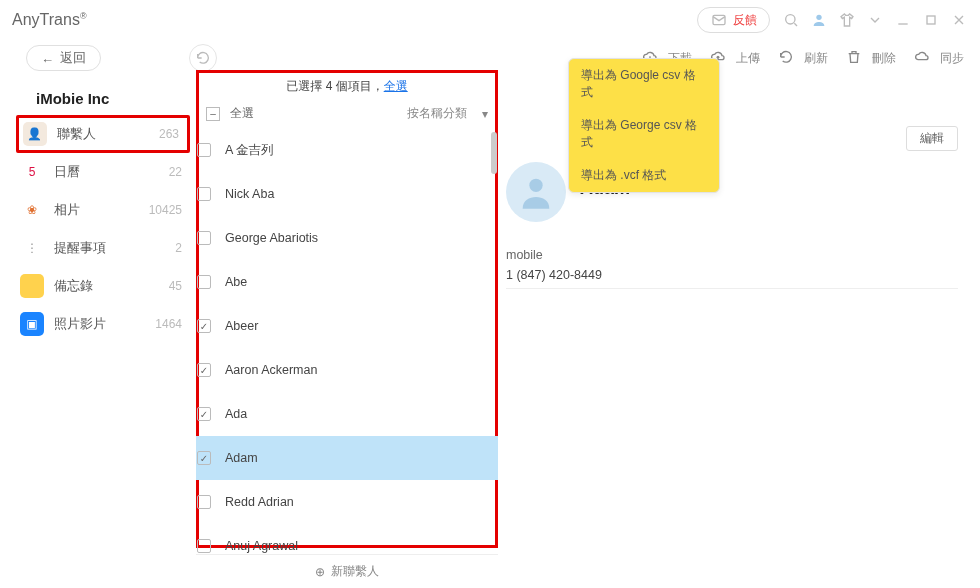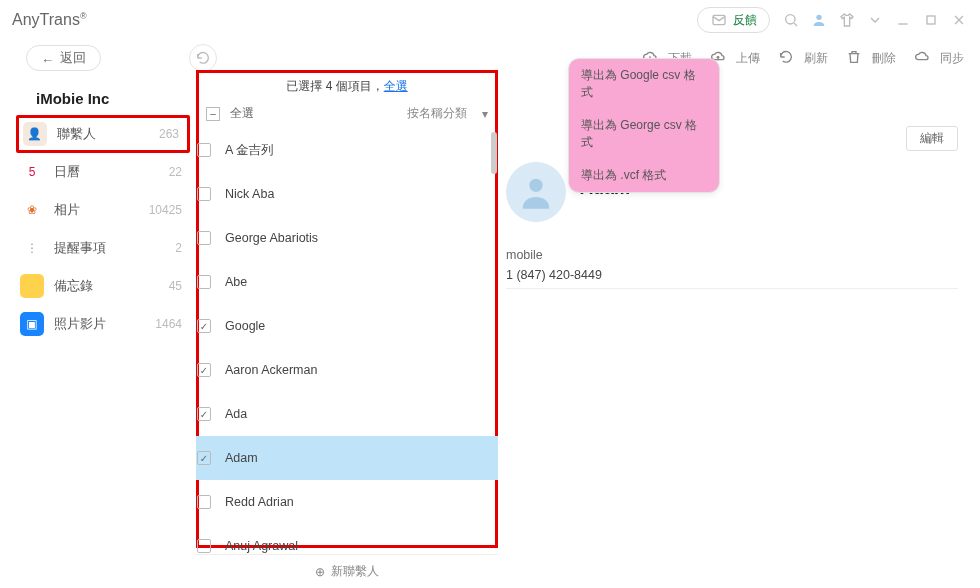--- a/index.html
+++ b/index.html
@@ -2,21 +2,21 @@
 <html><head>
 <meta charset="utf-8">
 <style>
 * { box-sizing: border-box; margin: 0; padding: 0; font-family: "Segoe UI", Arial, sans-serif; }
 body { width: 980px; height: 588px; background: #fff; overflow: hidden; position: relative; font-size: 13px; color: #333; }
 
 .titlebar { height: 40px; display: flex; align-items: center; padding: 0 12px; border-bottom: 0; }
 .titlebar .logo { font-size: 16px; color: #666; font-weight: 500; }
 .titlebar .logo sup { font-size: 9px; }
 .titlebar .spacer { flex: 1; }
-.titlebar .feedback-btn { display: flex; align-items: center; gap: 5px; border: 1px solid #ddd; border-radius: 13px; padding: 3px 12px; color: #15803d; font-size: 12px; }
+.titlebar .feedback-btn { display: flex; align-items: center; gap: 5px; border: 1px solid #ddd; border-radius: 13px; padding: 3px 12px; color: #ef4444; font-size: 12px; }
 .titlebar .win-controls { display: flex; align-items: center; gap: 10px; margin-left: 12px; }
 .titlebar .ico { width: 18px; height: 18px; display: inline-flex; align-items: center; justify-content: center; color: #bbb; }
 
 .toolbar-row { height: 36px; display: flex; align-items: center; padding: 0 16px 0 26px; }
 .back-btn { display: flex; align-items: center; gap: 6px; border: 1px solid #e0e0e0; border-radius: 14px; padding: 3px 14px; color: #666; font-size: 13px; }
 .refresh-circle { width: 28px; height: 28px; border: 1px solid #e5e5e5; border-radius: 50%; margin-left: 88px; display: flex; align-items: center; justify-content: center; color: #bbb; }
 .toolbar-row .t-spacer { flex: 1; }
 .toolbar-actions { display: flex; align-items: center; gap: 18px; color: #888; font-size: 12px; }
 .toolbar-actions .act { display: flex; align-items: center; gap: 10px; }
 
@@ -47,21 +47,21 @@
 
 .detail { flex: 1; padding: 10px 31px 0 8px; position: relative; }
 .edit-btn { position: absolute; top: 50px; right: 22px; border: 1px solid #ddd; padding: 3px 13px; border-radius: 3px; font-size: 12px; color: #666; background: #fff; }
 .avatar { width: 60px; height: 60px; border-radius: 50%; background: #d9eaf6; position: absolute; left: 8px; top: 86px; display:flex; align-items:center; justify-content:center; }
 .avatar svg { width: 40px; height: 40px; }
 .contact-name { position: absolute; left: 82px; top: 102px; font-size: 18px; font-weight: 700; color: #222; }
 .field { position: absolute; left: 8px; top: 172px; font-size: 12.5px; color: #666; }
 .field .val { margin-top: 6px; color: #444; }
 .divider { position: absolute; left: 8px; right: 22px; top: 212px; border-top: 1px solid #eee; }
 
-.dropdown { position: absolute; left: 568px; top: 58px; width: 152px; background: #f9a8d4; border: 1px solid #e3e3e3; border-radius: 11px; box-shadow: 0 2px 6px rgba(0,0,0,.08); z-index: 50; }
+.dropdown { position: absolute; left: 568px; top: 58px; width: 152px; background: #fde047; border: 1px solid #e3e3e3; border-radius: 6px; box-shadow: 0 2px 6px rgba(0,0,0,.08); z-index: 50; }
 .dropdown .dd-item { padding: 8px 12px; font-size: 12px; color: #555; }
 
 .ico-svg { width: 16px; height: 16px; }
 </style>
 </head>
 <body>
 
 <div class="titlebar">
   <span class="logo">
     <span>AnyTrans</span><sup>®</sup>
@@ -229,21 +229,21 @@
           <div class="contact-row">
             <div class="chk"></div>
             <div>George Abariotis</div>
           </div>
           <div class="contact-row">
             <div class="chk"></div>
             <div>Abe</div>
           </div>
           <div class="contact-row">
             <div class="chk checked"></div>
-            <div>Google</div>
+            <div>Abeer</div>
           </div>
           <div class="contact-row">
             <div class="chk checked"></div>
             <div>Aaron Ackerman</div>
           </div>
           <div class="contact-row">
             <div class="chk checked"></div>
             <div>Ada</div>
           </div>
           <div class="contact-row selected">

